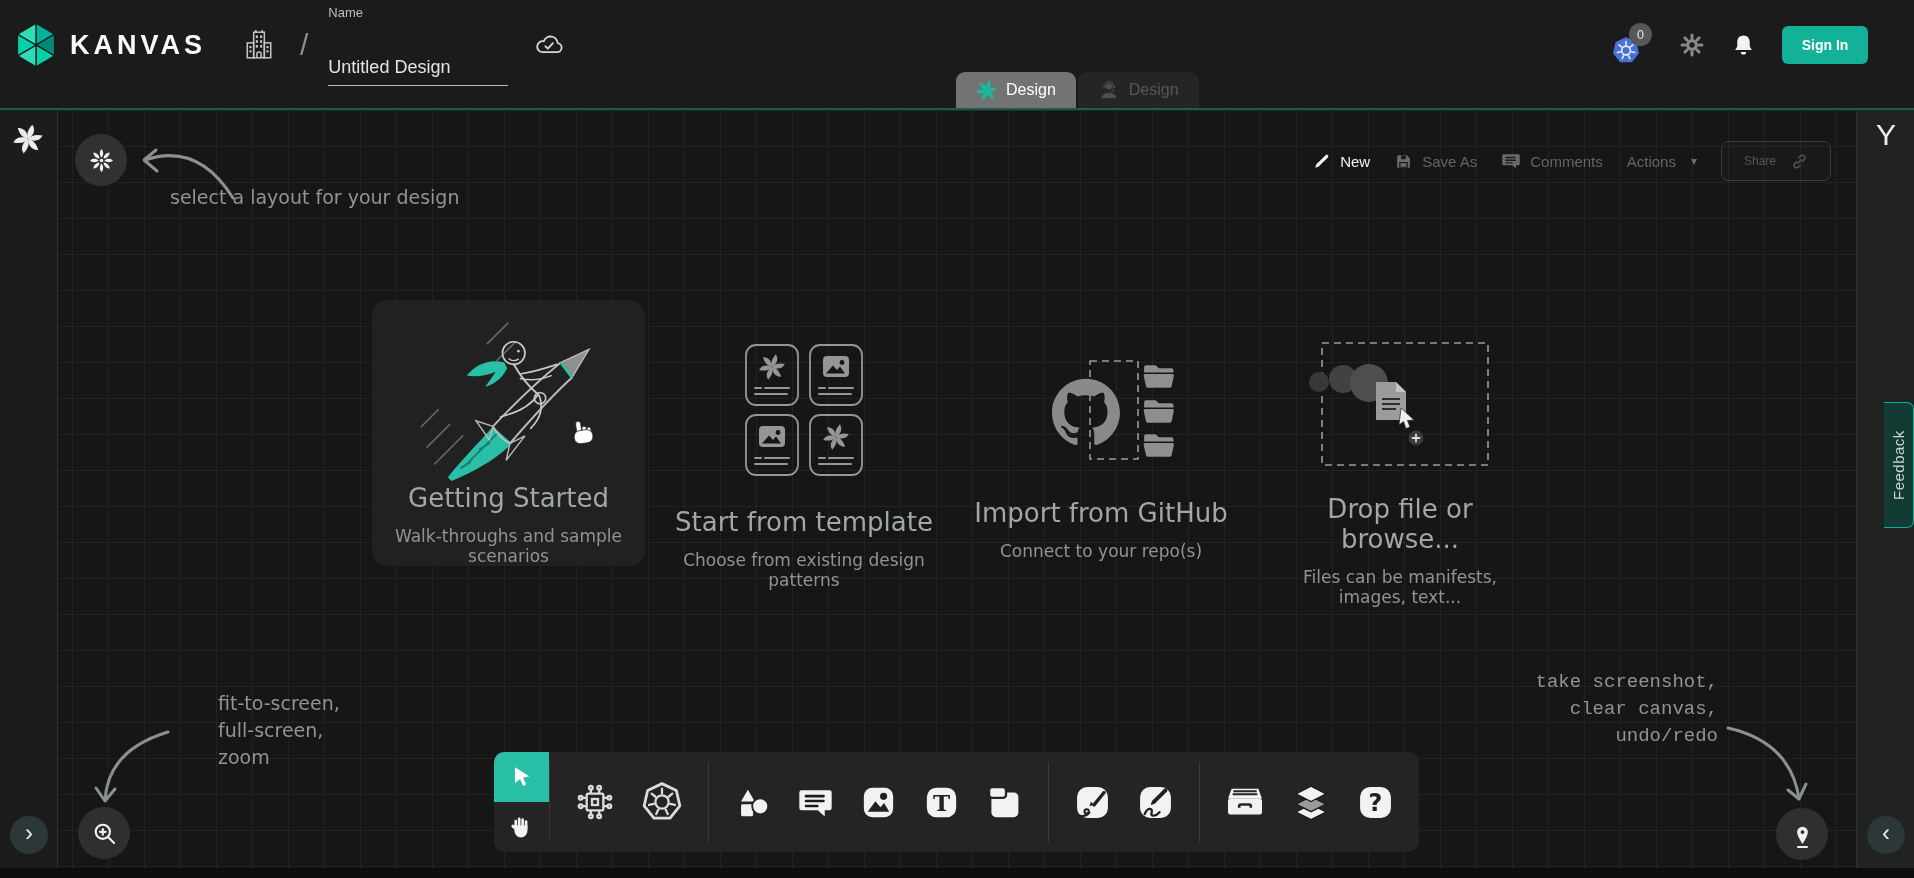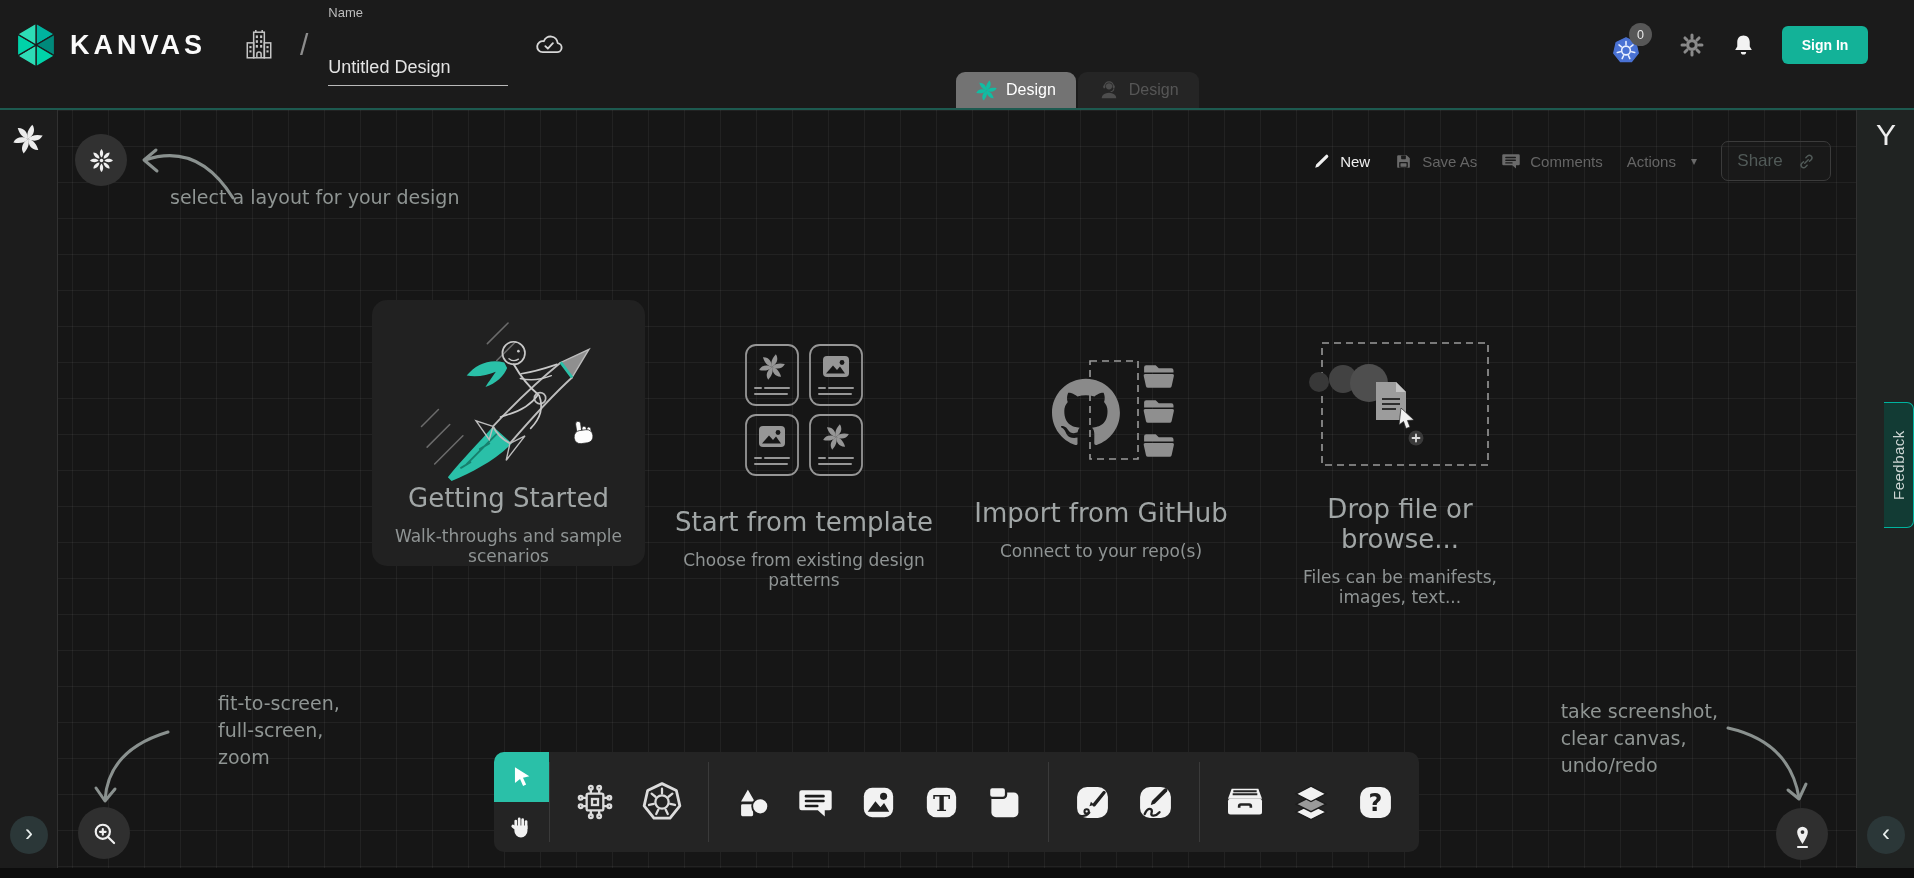--- a/index.html
+++ b/index.html
@@ -56,31 +56,31 @@
   .layout-btn { position: absolute; left: 75px; top: 24px; width: 52px; height: 52px; border-radius: 50%;
                 background: #313131; border: none; cursor: pointer; display: flex; align-items: center; justify-content: center; }
   .round-btn { position: absolute; width: 52px; height: 52px; border-radius: 50%; background: #2f2f2f;
                border: none; cursor: pointer; display: flex; align-items: center; justify-content: center; }
   .zoom-btn { left: 78px; top: 697px; }
   .pen-btn { left: 1776px; top: 698px; }
 
   .hint { position: absolute; font-size: 19px; color: #8f9593; font-family: "DejaVu Sans", sans-serif; }
   .hint-layout { left: 170px; top: 76px; }
   .hint-bl { left: 178px; top: 580px; line-height: 27px; margin-left: 40px; }
-  .hint-br { right: 196px; top: 588px; text-align: left; line-height: 27px; }
+  .hint-br { right: 196px; top: 559px; text-align: right; line-height: 27px; font-family: Liberation Mono, monospace; }
   .arrow-svg { position: absolute; pointer-events: none; }
 
   
   .canvas-toolbar { position: absolute; top: 30px; right: 83px; height: 42px; display: flex; align-items: center; gap: 24px; }
   .tbtn { display: flex; align-items: center; gap: 9px; font-size: 15px; color: #656565; background: none; border: none;
           cursor: pointer; font-family: "Liberation Sans", sans-serif; }
   .tbtn-new { color: #f0f0f0; }
   .caret { font-size: 12px; color: #6a6a6a; margin-left: 6px; }
   .share-pill { width: 110px; height: 40px; border: 1px solid #3b3b3b; border-radius: 7px; background: rgba(255,255,255,.015);
-                display: flex; align-items: center; justify-content: center; gap: 15px; color: #515a58; font-size: 17px;
+                display: flex; align-items: center; justify-content: center; gap: 15px; color: #515a58; font-size: 12px;
                 cursor: pointer; font-family: "Liberation Sans", sans-serif; }
 
   
   .card { position: absolute; display: flex; flex-direction: column; align-items: center; text-align: center; cursor: pointer; }
   .card-title { font-size: 26px; color: #a1a6a6; font-family: "DejaVu Sans", sans-serif; }
   .card-sub { font-size: 17px; color: #8f9494; margin-top: 13px; font-family: "DejaVu Sans", sans-serif; }
   .card1 { left: 372px; top: 190px; width: 273px; height: 266px; background: #212121; border-radius: 15px; padding-top: 6px; }
   .card1 .card-title { margin-top: 2px; }
   .card2 { left: 672px; top: 233px; width: 264px; }
   .card2 .card-title { margin-top: 30px; }

